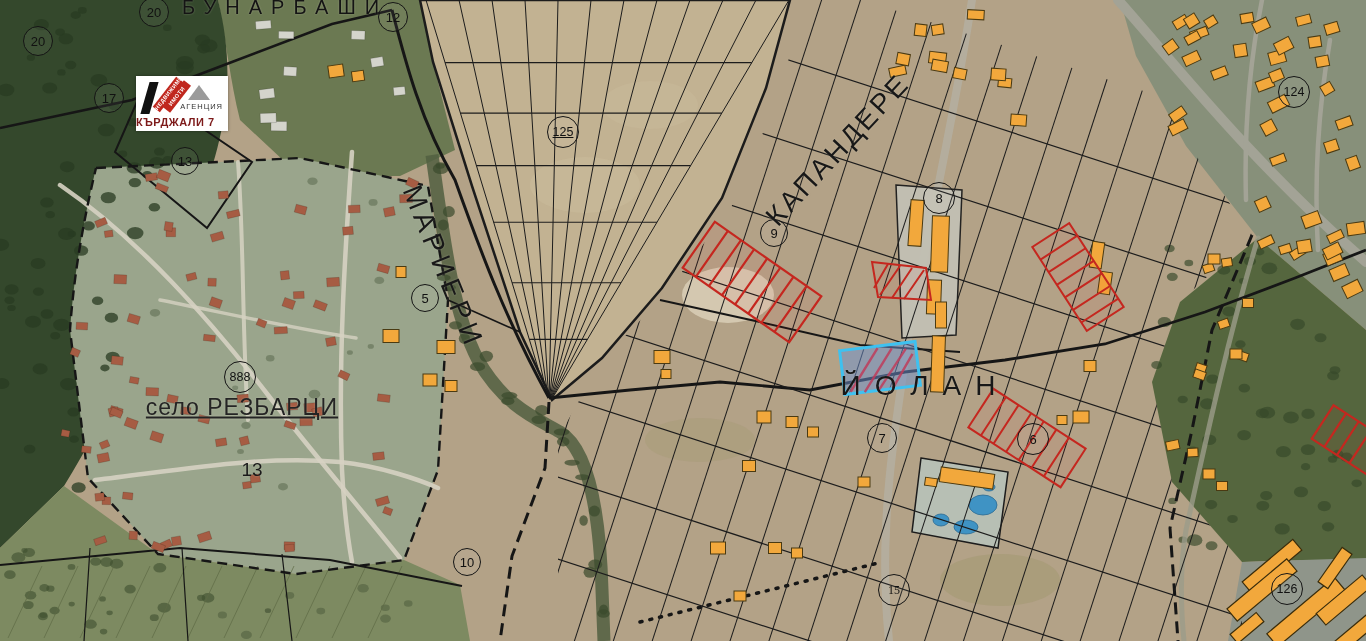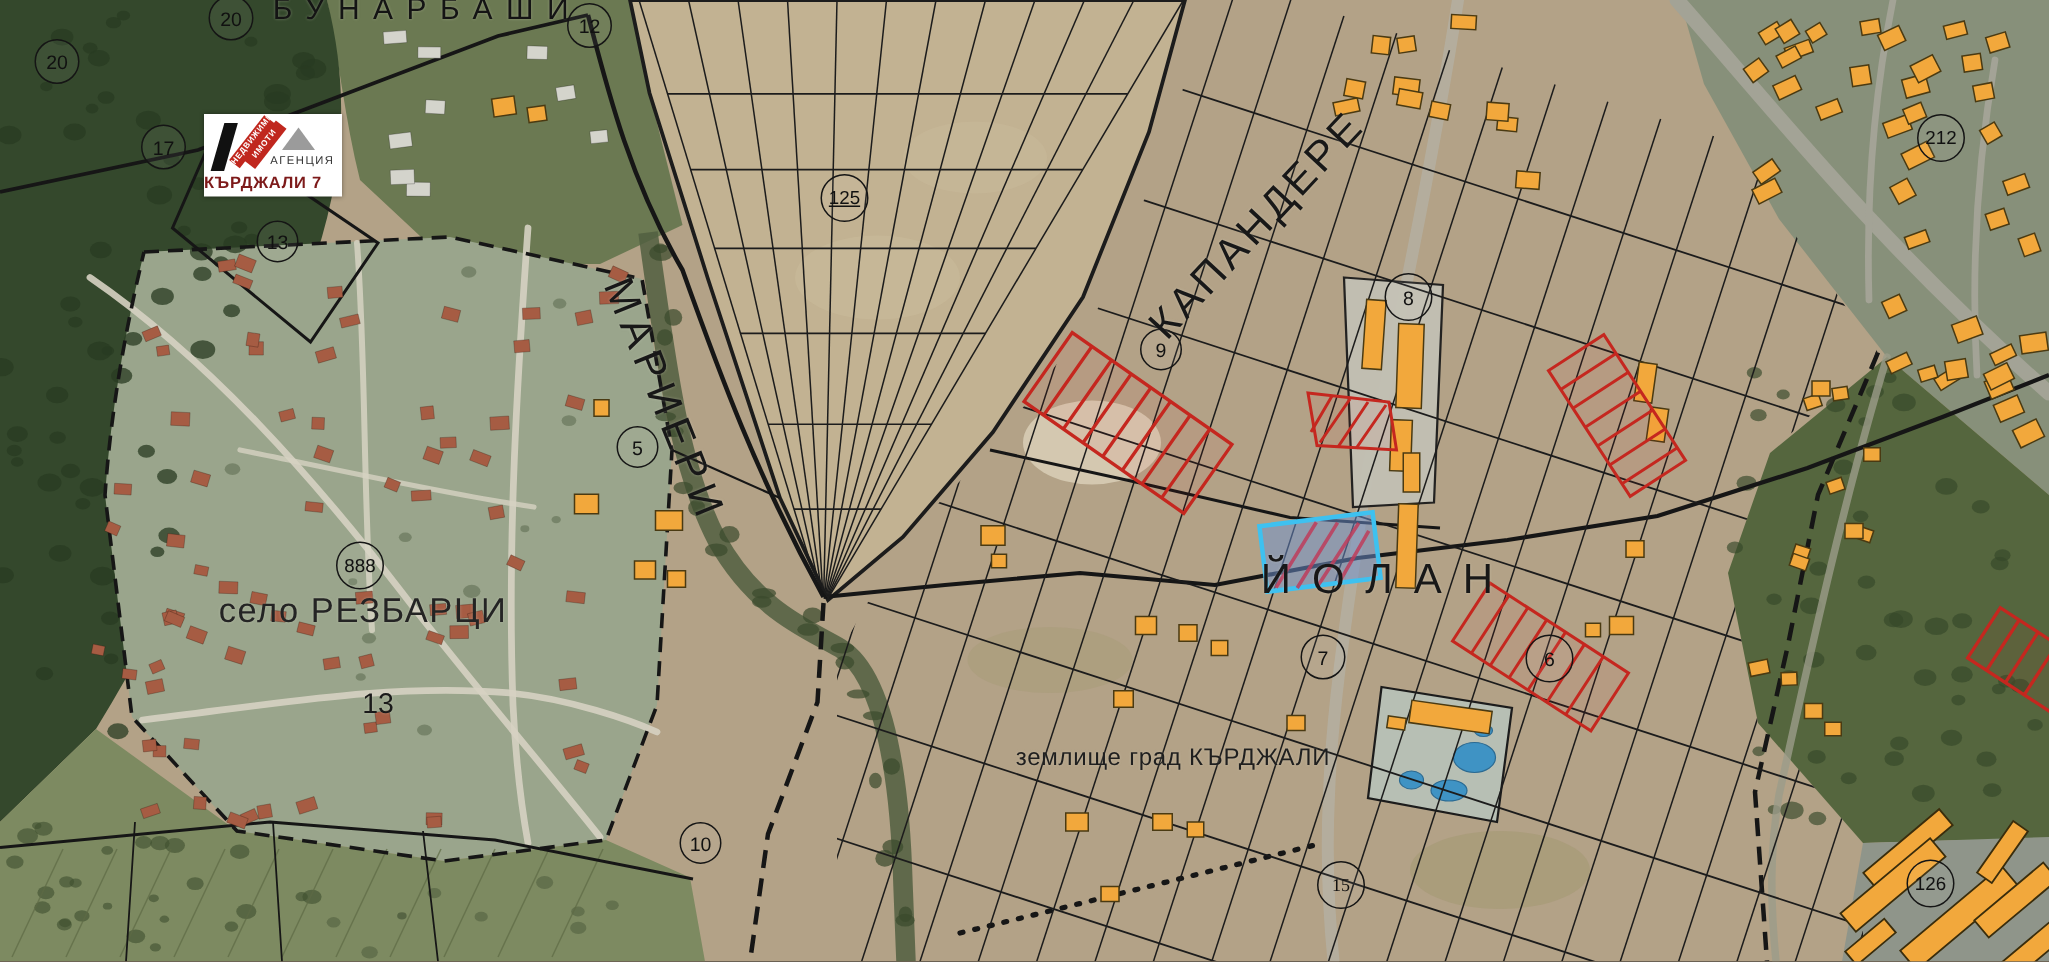--- a/index.html
+++ b/index.html
@@ -598,30 +598,29 @@
       <div class="pmarker" style="left: 171px; top: 147px; height: 26px; width: 26px; font-size: 13px;">13</div>
       <div class="pmarker" style="left: 547px; top: 116px; height: 30px; width: 30px; font-size: 12.5px; text-decoration: underline;">125</div>
       <div class="pmarker" style="left: 411px; top: 284px; height: 26px; width: 26px; font-size: 13px;">5</div>
       <div class="pmarker" style="left: 760px; top: 219px; height: 26px; width: 26px; font-size: 13px;">9</div>
       <div class="pmarker" style="left: 923px; top: 182px; height: 30px; width: 30px; font-size: 13px;">8</div>
       <div class="pmarker" style="left: 224px; top: 361px; height: 30px; width: 30px; font-size: 12.5px;">888</div>
       <div class="pmarker" style="left: 867px; top: 423px; height: 28px; width: 28px; font-size: 13px;">7</div>
       <div class="pmarker" style="left: 1017px; top: 423px; height: 30px; width: 30px; font-size: 13px;">6</div>
       <div class="pmarker" style="left: 453px; top: 530px; height: 26px; width: 26px; font-size: 13px; margin-top: 18px;">10</div>
       <div class="pmarker" style="left: 878px; top: 574px; height: 30px; width: 30px; font-size: 12px; font-family: Liberation Serif, serif;">15</div>
-      <div class="pmarker" style="left: 1278px; top: 76px; height: 30px; width: 30px; font-size: 12.5px;">212</div>
+      <div class="pmarker" style="left: 1278px; top: 76px; height: 30px; width: 30px; font-size: 12.5px;">124</div>
       <div class="pmarker" style="left: 1271px; top: 573px; height: 30px; width: 30px; font-size: 12.5px;">126</div>
     </div>
 <div id="label-layer">
       <div class="mlabel" style="left: 285px; top: 7px; font-size: 20px; letter-spacing: 9px; color: rgb(20, 20, 20); transform: translate(-50%, -50%) rotate(0deg);">БУНАРБАШИ</div>
       <div class="mlabel" style="left: 443px; top: 267px; font-size: 28px; letter-spacing: 5px; color: rgb(24, 24, 24); transform: translate(-50%, -50%) rotate(68deg);">МАРИЕРИ</div>
       <div class="mlabel" style="left: 838px; top: 150px; font-size: 28px; letter-spacing: 3px; color: rgb(24, 24, 24); transform: translate(-50%, -50%) rotate(-47deg);">КАПАНДЕРЕ</div>
       <div class="mlabel" style="left: 925px; top: 386px; font-size: 28px; letter-spacing: 14px; color: rgb(24, 24, 24); transform: translate(-50%, -50%) rotate(0deg);">ЙОЛАН</div>
-      <div class="mlabel" style="left: 242px; top: 407px; font-size: 23px; letter-spacing: 1px; color: rgb(36, 36, 36); transform: translate(-50%, -50%) rotate(0deg);">село РЕЗБАРЦИ</div>
-      <div class="mlabel" style="left: 782px; top: 506px; font-size: 16px; letter-spacing: 0.5px; color: rgb(31, 31, 31); transform: translate(-50%, -50%) rotate(0deg);">землище град КЪРДЖАЛИ</div>
+      <div class="mlabel" style="left: 242px; top: 407px; font-size: 23px; letter-spacing: 1px; color: rgb(36, 36, 36); transform: translate(-50%, -50%) rotate(0deg); text-decoration: underline;">село РЕЗБАРЦИ</div>
       <div class="mlabel" style="left: 252px; top: 470px; font-size: 19px; letter-spacing: 0px; color: rgb(26, 26, 26); transform: translate(-50%, -50%) rotate(0deg);">13</div>
     </div>
 
 
 <div id="logo">
   <div class="bar"></div>
   <div class="stripe s1">НЕДВИЖИМИ</div>
   <div class="stripe s2">ИМОТИ</div>
   <div class="tri"></div>
   <div class="agency">АГЕНЦИЯ</div>

